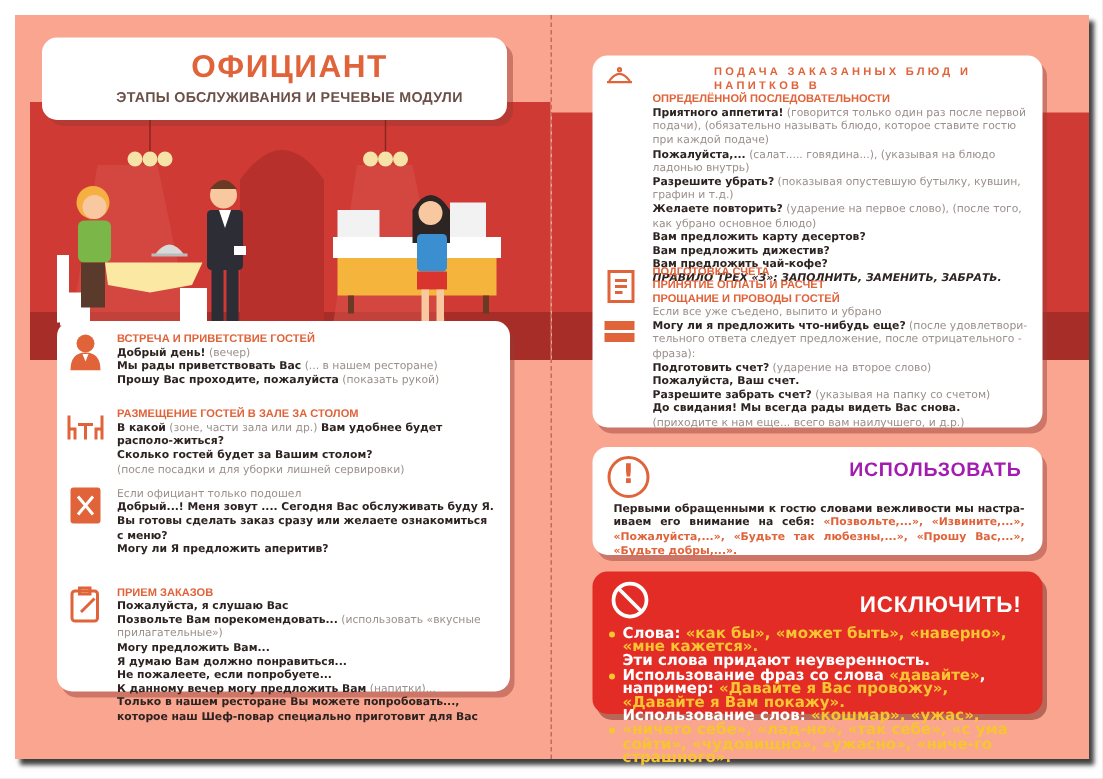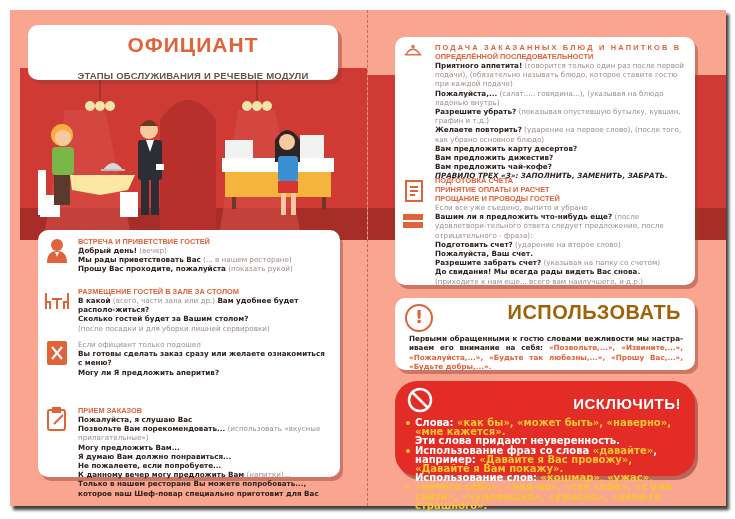--- a/index.html
+++ b/index.html
@@ -27,21 +27,21 @@
     box-shadow: 4px 4px 0 rgba(150,60,50,0.45);
     text-align: center;
     padding-left: 20px;
   }
   .title-main {
     color: #e0633a; font-family: "Liberation Sans", sans-serif;
     font-weight: bold; font-size: 21px; letter-spacing: 1px; margin-top: 8px;
   }
   .title-sub {
     color: #6a5048; font-family: "Liberation Sans", sans-serif;
-    font-weight: bold; font-size: 9.5px; margin-top: 13px; letter-spacing: 0.2px;
+    font-weight: bold; font-size: 9.5px; margin-top: 3px; letter-spacing: 0.2px;
   }
 
   
   .scene { position: absolute; left: 10px; top: 80px; width: 347px; height: 150px; }
 
   
   .card {
     position: absolute; background: #fff; border-radius: 10px;
     box-shadow: 3px 4px 0 rgba(150,60,50,0.45);
     font-size: 7.2px; line-height: 9.2px; color: #333;
@@ -49,36 +49,36 @@
   .section { position: relative; padding-left: 40px; }
   .sec-icon { position: absolute; left: 6px; top: 0; width: 26px; height: 26px; }
   .sec-title {
     color: #e0633a; font-weight: bold; font-size: 7.4px; line-height: 9px;
     font-family: "Liberation Sans", sans-serif; text-transform: uppercase;
   }
   .line { display: block; }
   .b { font-weight: bold; color: #2d2320; }
   .n { color: #9a8f8b; font-weight: normal; }
   .i { font-style: italic; font-weight: bold; color: #2d2320; }
-  .spaced { letter-spacing: 2.2px; }
+  .spaced { letter-spacing: 2.2px; margin-left: 41px; }
 
   .use-card .head {
     position: absolute; right: 14px; top: 10px; font-family: "Liberation Sans", sans-serif;
-    font-size: 20px; font-weight: bold; color: #a16207; letter-spacing: 0.5px;
+    font-size: 13px; font-weight: bold; color: #a21caf; letter-spacing: 0.5px;
   }
   .excl-icon {
     position: absolute; left: 10px; top: 6px; width: 28px; height: 28px;
     border: 2.5px solid #e0633a; border-radius: 50%; color: #e0633a;
     font-weight: bold; font-size: 18px; line-height: 22px; text-align: center;
   }
   .use-body { position: absolute; left: 14px; top: 36px; right: 12px; font-size: 7.2px; line-height: 9.3px; text-align: justify; }
   .orange { color: #e0633a; font-weight: bold; }
 
   .ex-card {
-    position: absolute; background: #e32c25; border-radius: 22px;
+    position: absolute; background: #e32c25; border-radius: 10px;
     box-shadow: 3px 4px 0 rgba(120,40,30,0.5);
   }
   .ex-card .head {
     position: absolute; right: 14px; top: 14px; font-family: "Liberation Sans", sans-serif;
     font-size: 15px; font-weight: bold; color: #fff; letter-spacing: 0.5px;
   }
   .no-icon { position: absolute; left: 12px; top: 6px; width: 26px; height: 26px; }
   .ex-body { position: absolute; left: 10px; top: 37px; right: 10px; font-size: 10px; line-height: 9.2px; color: #fff; font-weight: bold; }
   .ex-item { position: relative; padding-left: 10px; }
   .ex-item .dot { position: absolute; left: 1px; top: 3px; width: 4px; height: 4px; border-radius: 50%; background: #f7c531; }
@@ -153,21 +153,21 @@
   <rect x="312" y="117" width="4" height="12" fill="#6b3a24"></rect>
 
   <path d="M265 60 Q277 40 290 60 V82 H265 Z" fill="#2d2424"></path>
   <circle cx="277" cy="62" r="8" fill="#f8c9a0"></circle>
   <rect x="268" y="76" width="20" height="25" rx="3" fill="#3b8fd1"></rect>
   <rect x="268" y="101" width="20" height="12" fill="#d9342e"></rect>
   <rect x="271" y="113" width="5" height="22" fill="#f8c9a0"></rect>
   <rect x="281" y="113" width="5" height="22" fill="#f8c9a0"></rect>
 </svg>
 
-<div class="card" style="left:38px; top:230px; width:302px; height:247px; padding-top:7px; padding-right:10px;">
+<div class="card" style="left:38px; top:214px; width:302px; height:247px; padding-top:7px; padding-right:10px;">
 
   <div class="section" style="height:50px;">
     <svg class="sec-icon" viewBox="0 0 26 26">
       <circle cx="13" cy="8" r="6" fill="#e0633a"></circle>
         <path d="M3 26 Q3 14 13 14 Q23 14 23 26 Z" fill="#e0633a"></path>
       <path d="M11 15 L13 20 L15 15 Z" fill="#fff"></path>
     </svg>
     <div class="sec-title">ВСТРЕЧА И ПРИВЕТСТВИЕ ГОСТЕЙ</div>
     <span class="line"><span class="b">Добрый день!</span><span class="n"> (вечер)</span></span>
     <span class="line"><span class="b">Мы рады приветствовать Вас</span><span class="n"> (... в нашем ресторане)</span></span>
@@ -176,31 +176,32 @@
 
   <div class="section" style="height:53px;">
     <svg class="sec-icon" viewBox="0 0 26 26">
       <g fill="none" stroke="#e0633a" stroke-width="2">
           <path d="M2 6 V22 M2 15 H6 V22"></path>
           <path d="M24 6 V22 M24 15 H20 V22"></path>
           <path d="M8 12 H18 M13 12 V22"></path>
         </g>
     </svg>
     <div class="sec-title">РАЗМЕЩЕНИЕ ГОСТЕЙ В ЗАЛЕ ЗА СТОЛОМ</div>
-    <span class="line"><span class="b">В какой</span><span class="n"> (всего, части зала или др.) </span><span class="b">Вам удобнее будет располо-житься?</span></span>
+    <span class="line"><span class="b">В какой</span><span class="n"> (зоне, части зала или др.) </span><span class="b">Вам удобнее будет располо-житься?</span></span>
     <span class="line"><span class="b">Сколько гостей будет за Вашим столом?</span></span>
     <span class="line"><span class="n">(после посадки и для уборки лишней сервировки)</span></span>
   </div>
 
   <div class="section" style="height:66px;">
     <svg class="sec-icon" viewBox="0 0 26 26">
       <rect x="3" y="1" width="20" height="24" rx="2" fill="#e0633a"></rect>
       <path d="M8 7 L18 19 M18 7 L8 19" stroke="#fff" stroke-width="2"></path>
     </svg>
     <span class="line"><span class="n">Если официант только подошел</span></span>
+    <span class="line"><span class="b">Добрый...! Меня зовут .... Сегодня Вас обслуживать буду Я.</span></span>
     <span class="line"><span class="b">Вы готовы сделать заказ сразу или желаете ознакомиться с меню?</span></span>
     <span class="line"><span class="b">Могу ли Я предложить аперитив?</span></span>
   </div>
 
   <div class="section">
     <svg class="sec-icon" viewBox="0 0 26 26">
       <g fill="none" stroke="#e0633a" stroke-width="2">
           <rect x="4" y="4" width="17" height="20" rx="2"></rect>
           <path d="M9 2 H16 V6 H9 Z"></path>
           <path d="M10 18 L19 9"></path>
@@ -247,21 +248,21 @@
         </g>
     </svg>
     <svg class="sec-icon" viewBox="0 0 26 26" style="top:32px;">
       <rect x="2" y="6" width="20" height="6" fill="#e0633a"></rect>
         <rect x="2" y="14" width="20" height="6" fill="#e0633a"></rect>
     </svg>
     <div class="sec-title">ПОДГОТОВКА СЧЕТА</div>
     <div class="sec-title">ПРИНЯТИЕ ОПЛАТЫ И РАСЧЕТ</div>
     <div class="sec-title">ПРОЩАНИЕ И ПРОВОДЫ ГОСТЕЙ</div>
     <span class="line"><span class="n">Если все уже съедено, выпито и убрано</span></span>
-    <span class="line"><span class="b">Вашим ли я предложить что-нибудь еще?</span><span class="n"> (после удовлетвори-тельного ответа следует предложение, после отрицательного - фраза):</span></span>
+    <span class="line"><span class="b">Могу ли я предложить что-нибудь еще?</span><span class="n"> (после удовлетвори-тельного ответа следует предложение, после отрицательного - фраза):</span></span>
     <span class="line"><span class="b">Подготовить счет?</span><span class="n"> (ударение на второе слово)</span></span>
     <span class="line"><span class="b">Пожалуйста, Ваш счет.</span></span>
     <span class="line"><span class="b">Разрешите забрать счет?</span><span class="n"> (указывая на папку со счетом)</span></span>
     <span class="line"><span class="b">До свидания! Мы всегда рады видеть Вас снова.</span><span class="n"> (приходите к нам еще... всего вам наилучшего, и д.р.)</span></span>
   </div>
 </div>
 
 <div class="card use-card" style="left:395px; top:298px; width:300px; height:72px;">
   <div class="excl-icon">!</div>
   <div class="head">ИСПОЛЬЗОВАТЬ</div>

